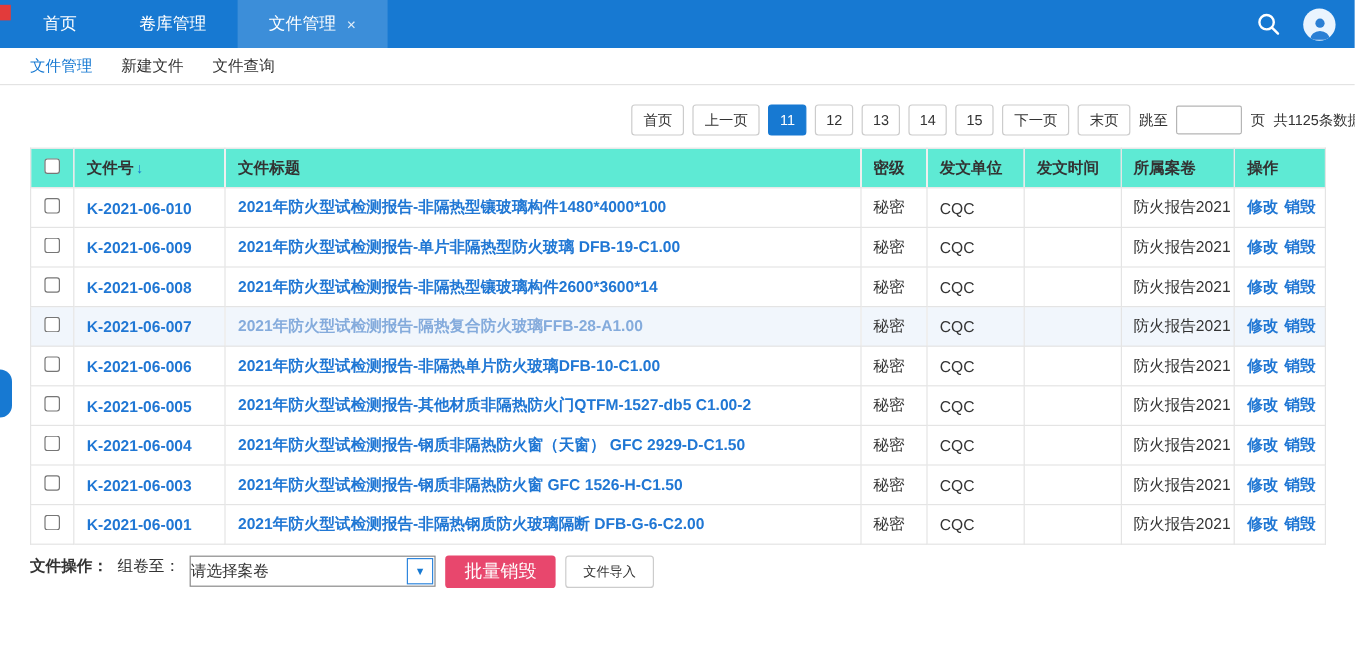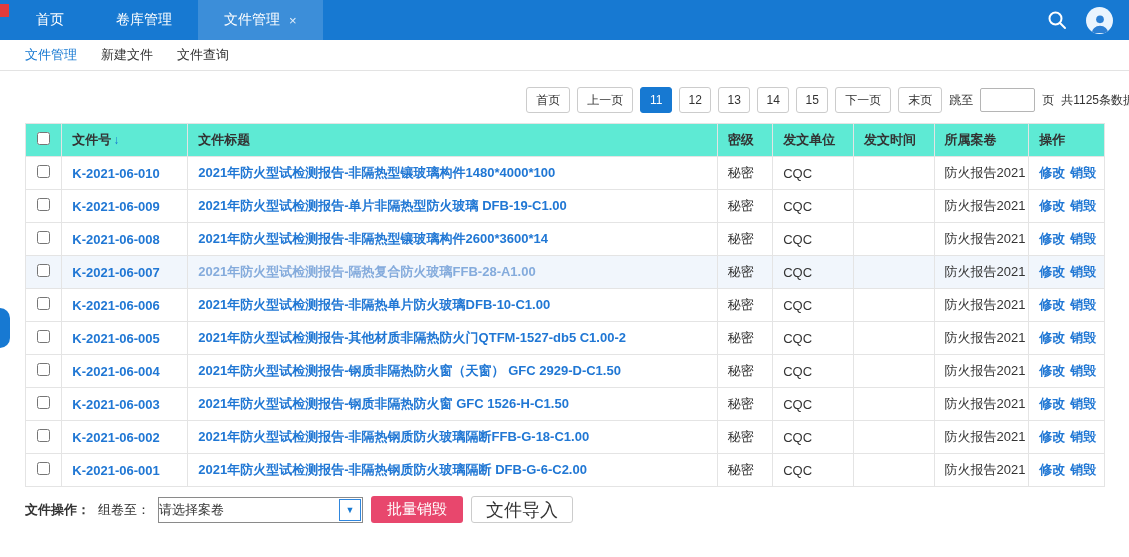--- a/index.html
+++ b/index.html
@@ -46,30 +46,30 @@
   .col-date   { width:80px; }
   .col-arch   { width:94px; }
   .col-ops    { width:75px; }
   a.link { color:#2077d4; text-decoration:none; cursor:pointer;font-weight:bold; }
   a.link.visited { color:#84abdc; }
   tr.highlight td { background:#f1f6fc; }
   .sort-ic { color:#1779d2; margin-left:2px; font-size:12px; }
   .ops a { margin-right:5px; }
 
   
-  .footer-bar { display:flex; align-items:center; gap:8px; margin:9px 0 0 25px; }
+  .footer-bar { display:flex; gap:8px; margin:9px 0 0 25px; }
   .footer-bar .bold { font-weight:bold; }
   .sel { width:205px; height:26px; border:1px solid #8a8a8a; background:#fff;
     display:flex; align-items:center; justify-content:space-between; padding-left:0; cursor:pointer; }
   .sel-arrow { width:22px; height:22px; border:1px solid #2f86dd; color:#1779d2; background:#fff;
     display:flex; align-items:center; justify-content:center; font-size:9px; margin-right:1px; }
   .btn-danger { background:#e8476d; color:#fff; border:none; border-radius:3px; height:27px;
     padding:0 16px; font-size:15px; cursor:pointer; font-family:inherit; }
   .btn-plain { background:#fff; border:1px solid #ccc; border-radius:3px; height:27px;
-    padding:0 14px; font-size:18px; color:#333; cursor:pointer; font-family:inherit; }
+    padding:0 14px; font-size:11px; color:#333; cursor:pointer; font-family:inherit; }
 
   
   .side-handle { position:absolute; left:0; top:308px; width:10px; height:40px;
     background:#1779d2; border-radius:0 20px 20px 0; cursor:pointer; }
 </style>
 </head>
 <body>
 
 <header class="topbar">
   <div class="corner-mark"></div>
@@ -228,32 +228,20 @@
     <td class="col-sec">秘密</td>
     <td class="col-unit">CQC</td>
     <td class="col-date"></td>
     <td class="col-arch">防火报告2021</td>
     <td class="col-ops ops">
       <a class="link">修改</a><a class="link">销毁</a>
     </td>
   </tr>
       <tr>
     <td class="col-check"><input type="checkbox" style=""></td>
-    <td class="col-fileno"><a class="link">K-2021-06-002</a></td>
-    <td class="col-title"><a class="link title-link">2021年防火型试检测报告-非隔热钢质防火玻璃隔断FFB-G-18-C1.00</a></td>
-    <td class="col-sec">秘密</td>
-    <td class="col-unit">CQC</td>
-    <td class="col-date"></td>
-    <td class="col-arch">防火报告2021</td>
-    <td class="col-ops ops">
-      <a class="link">修改</a><a class="link">销毁</a>
-    </td>
-  </tr>
-      <tr>
-    <td class="col-check"><input type="checkbox" style=""></td>
     <td class="col-fileno"><a class="link">K-2021-06-001</a></td>
     <td class="col-title"><a class="link title-link">2021年防火型试检测报告-非隔热钢质防火玻璃隔断 DFB-G-6-C2.00</a></td>
     <td class="col-sec">秘密</td>
     <td class="col-unit">CQC</td>
     <td class="col-date"></td>
     <td class="col-arch">防火报告2021</td>
     <td class="col-ops ops">
       <a class="link">修改</a><a class="link">销毁</a>
     </td>
   </tr>

